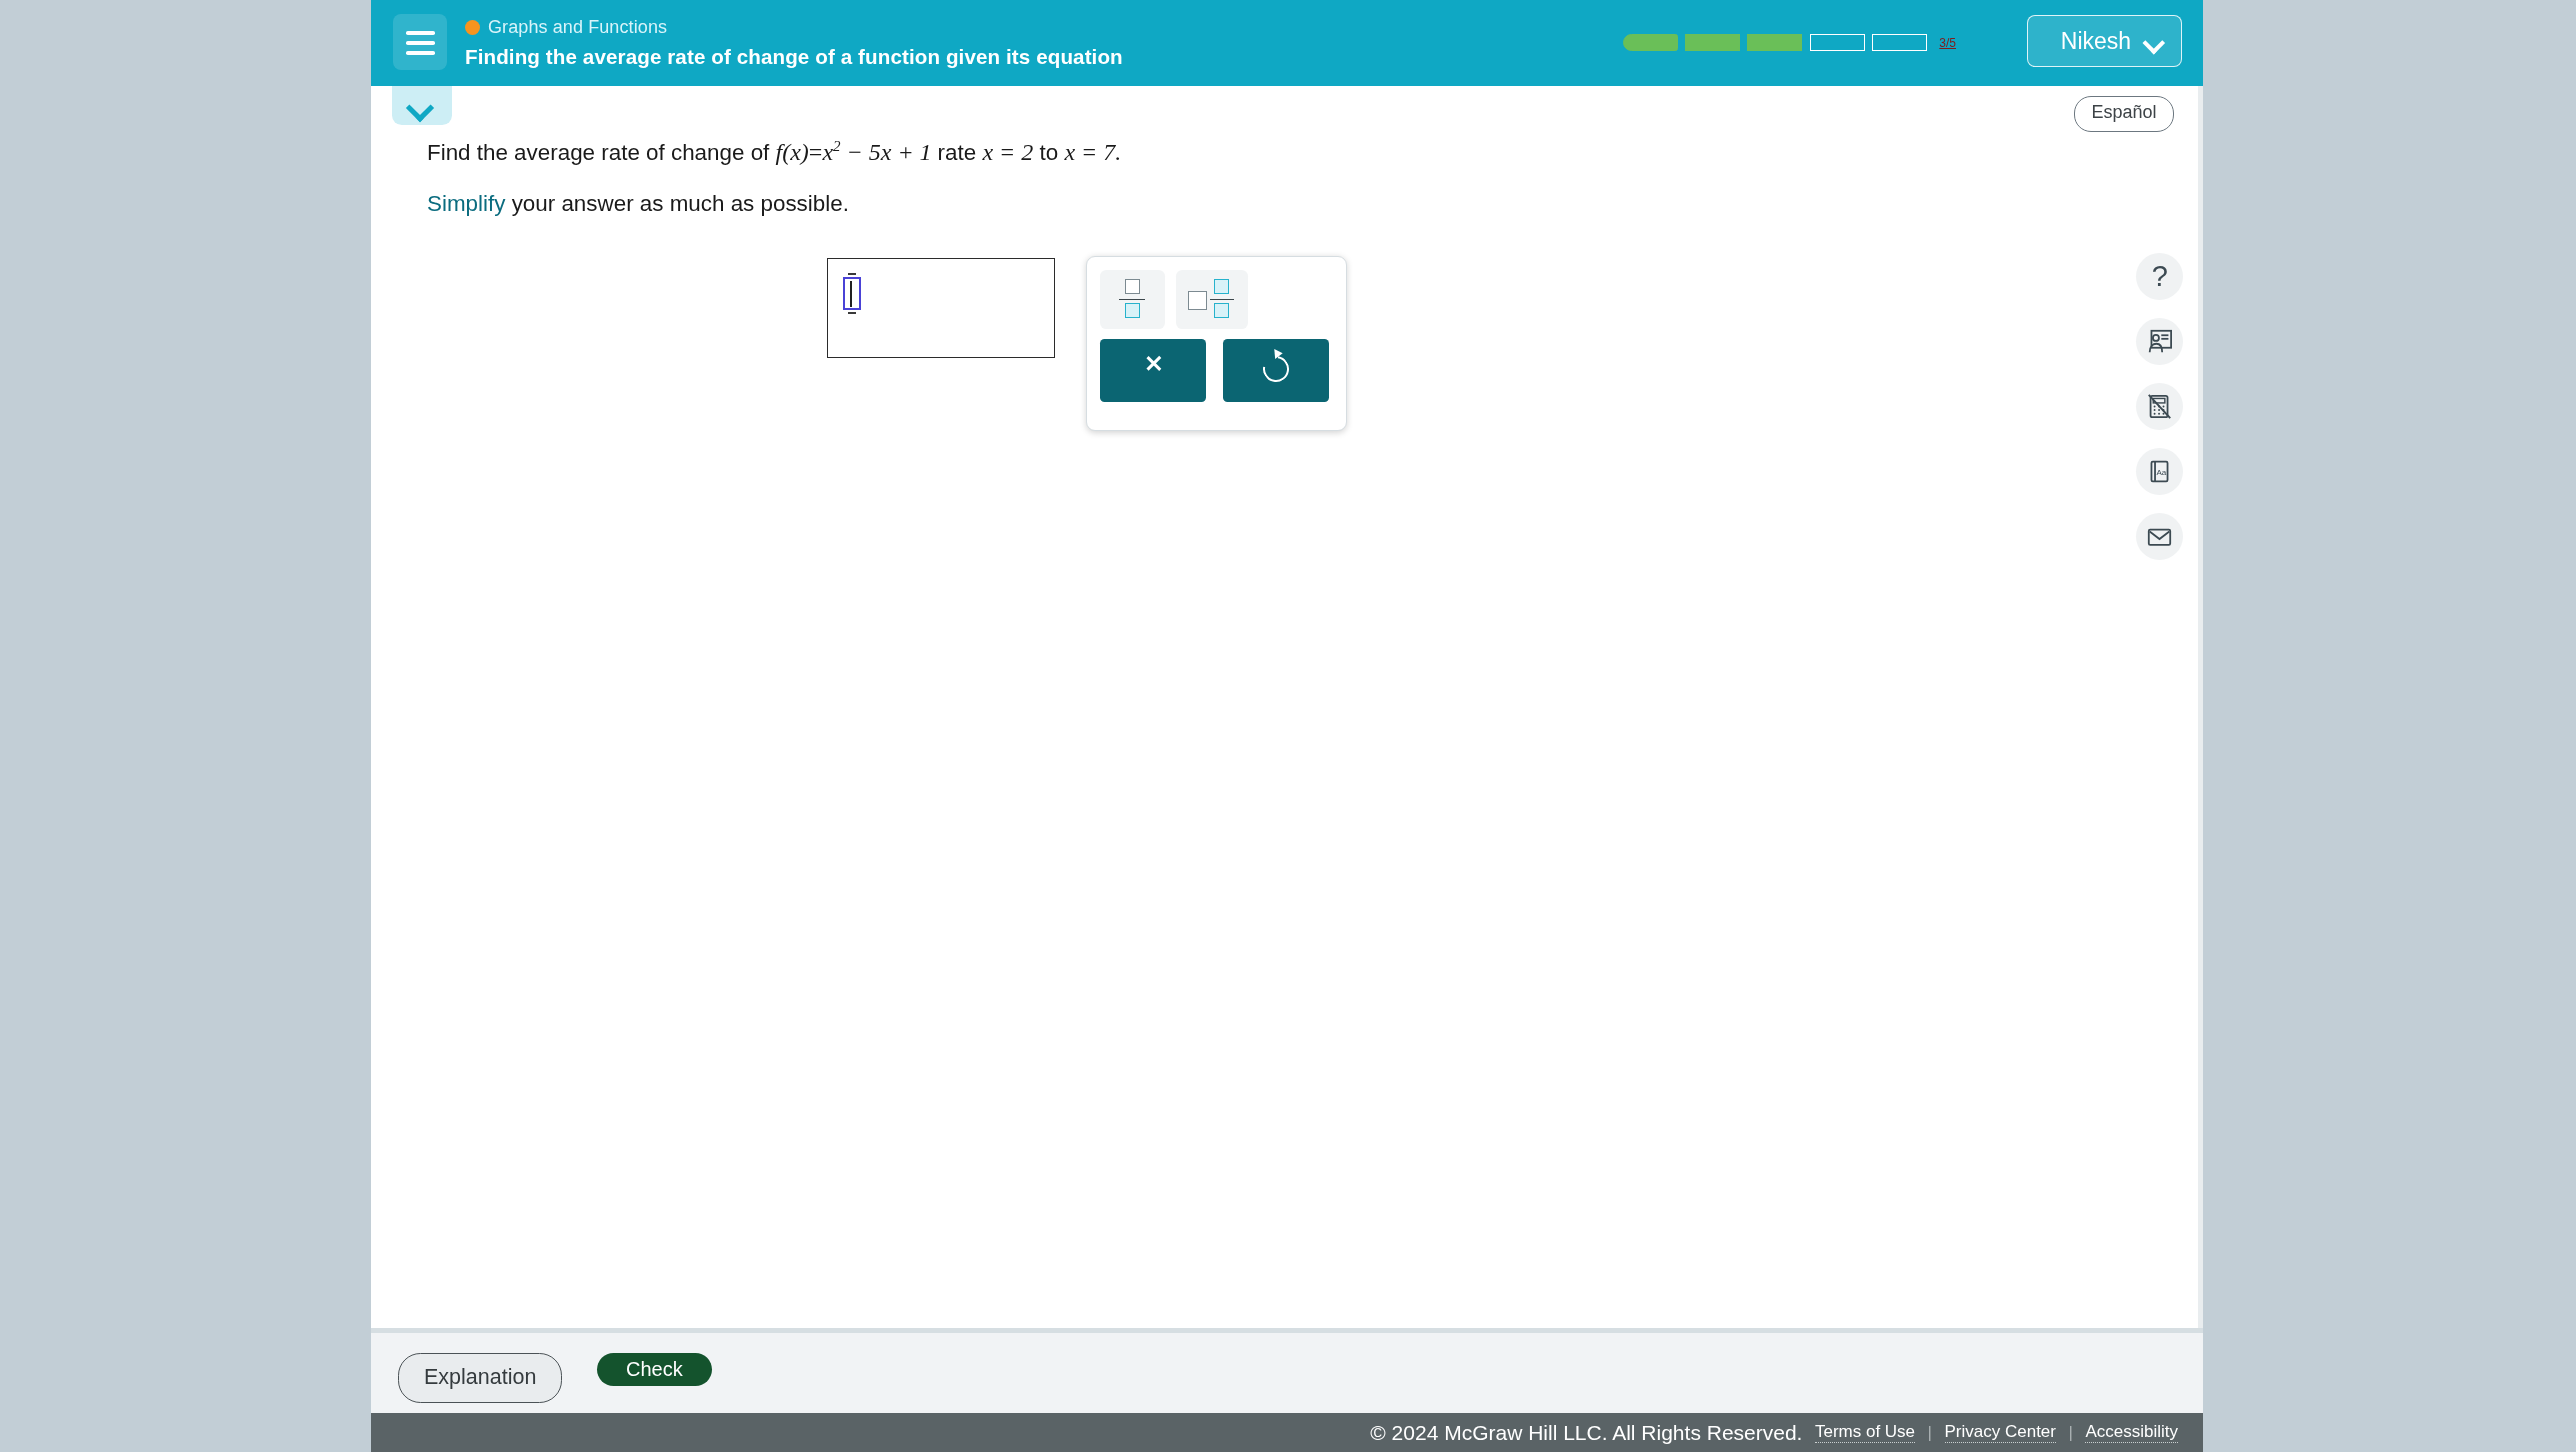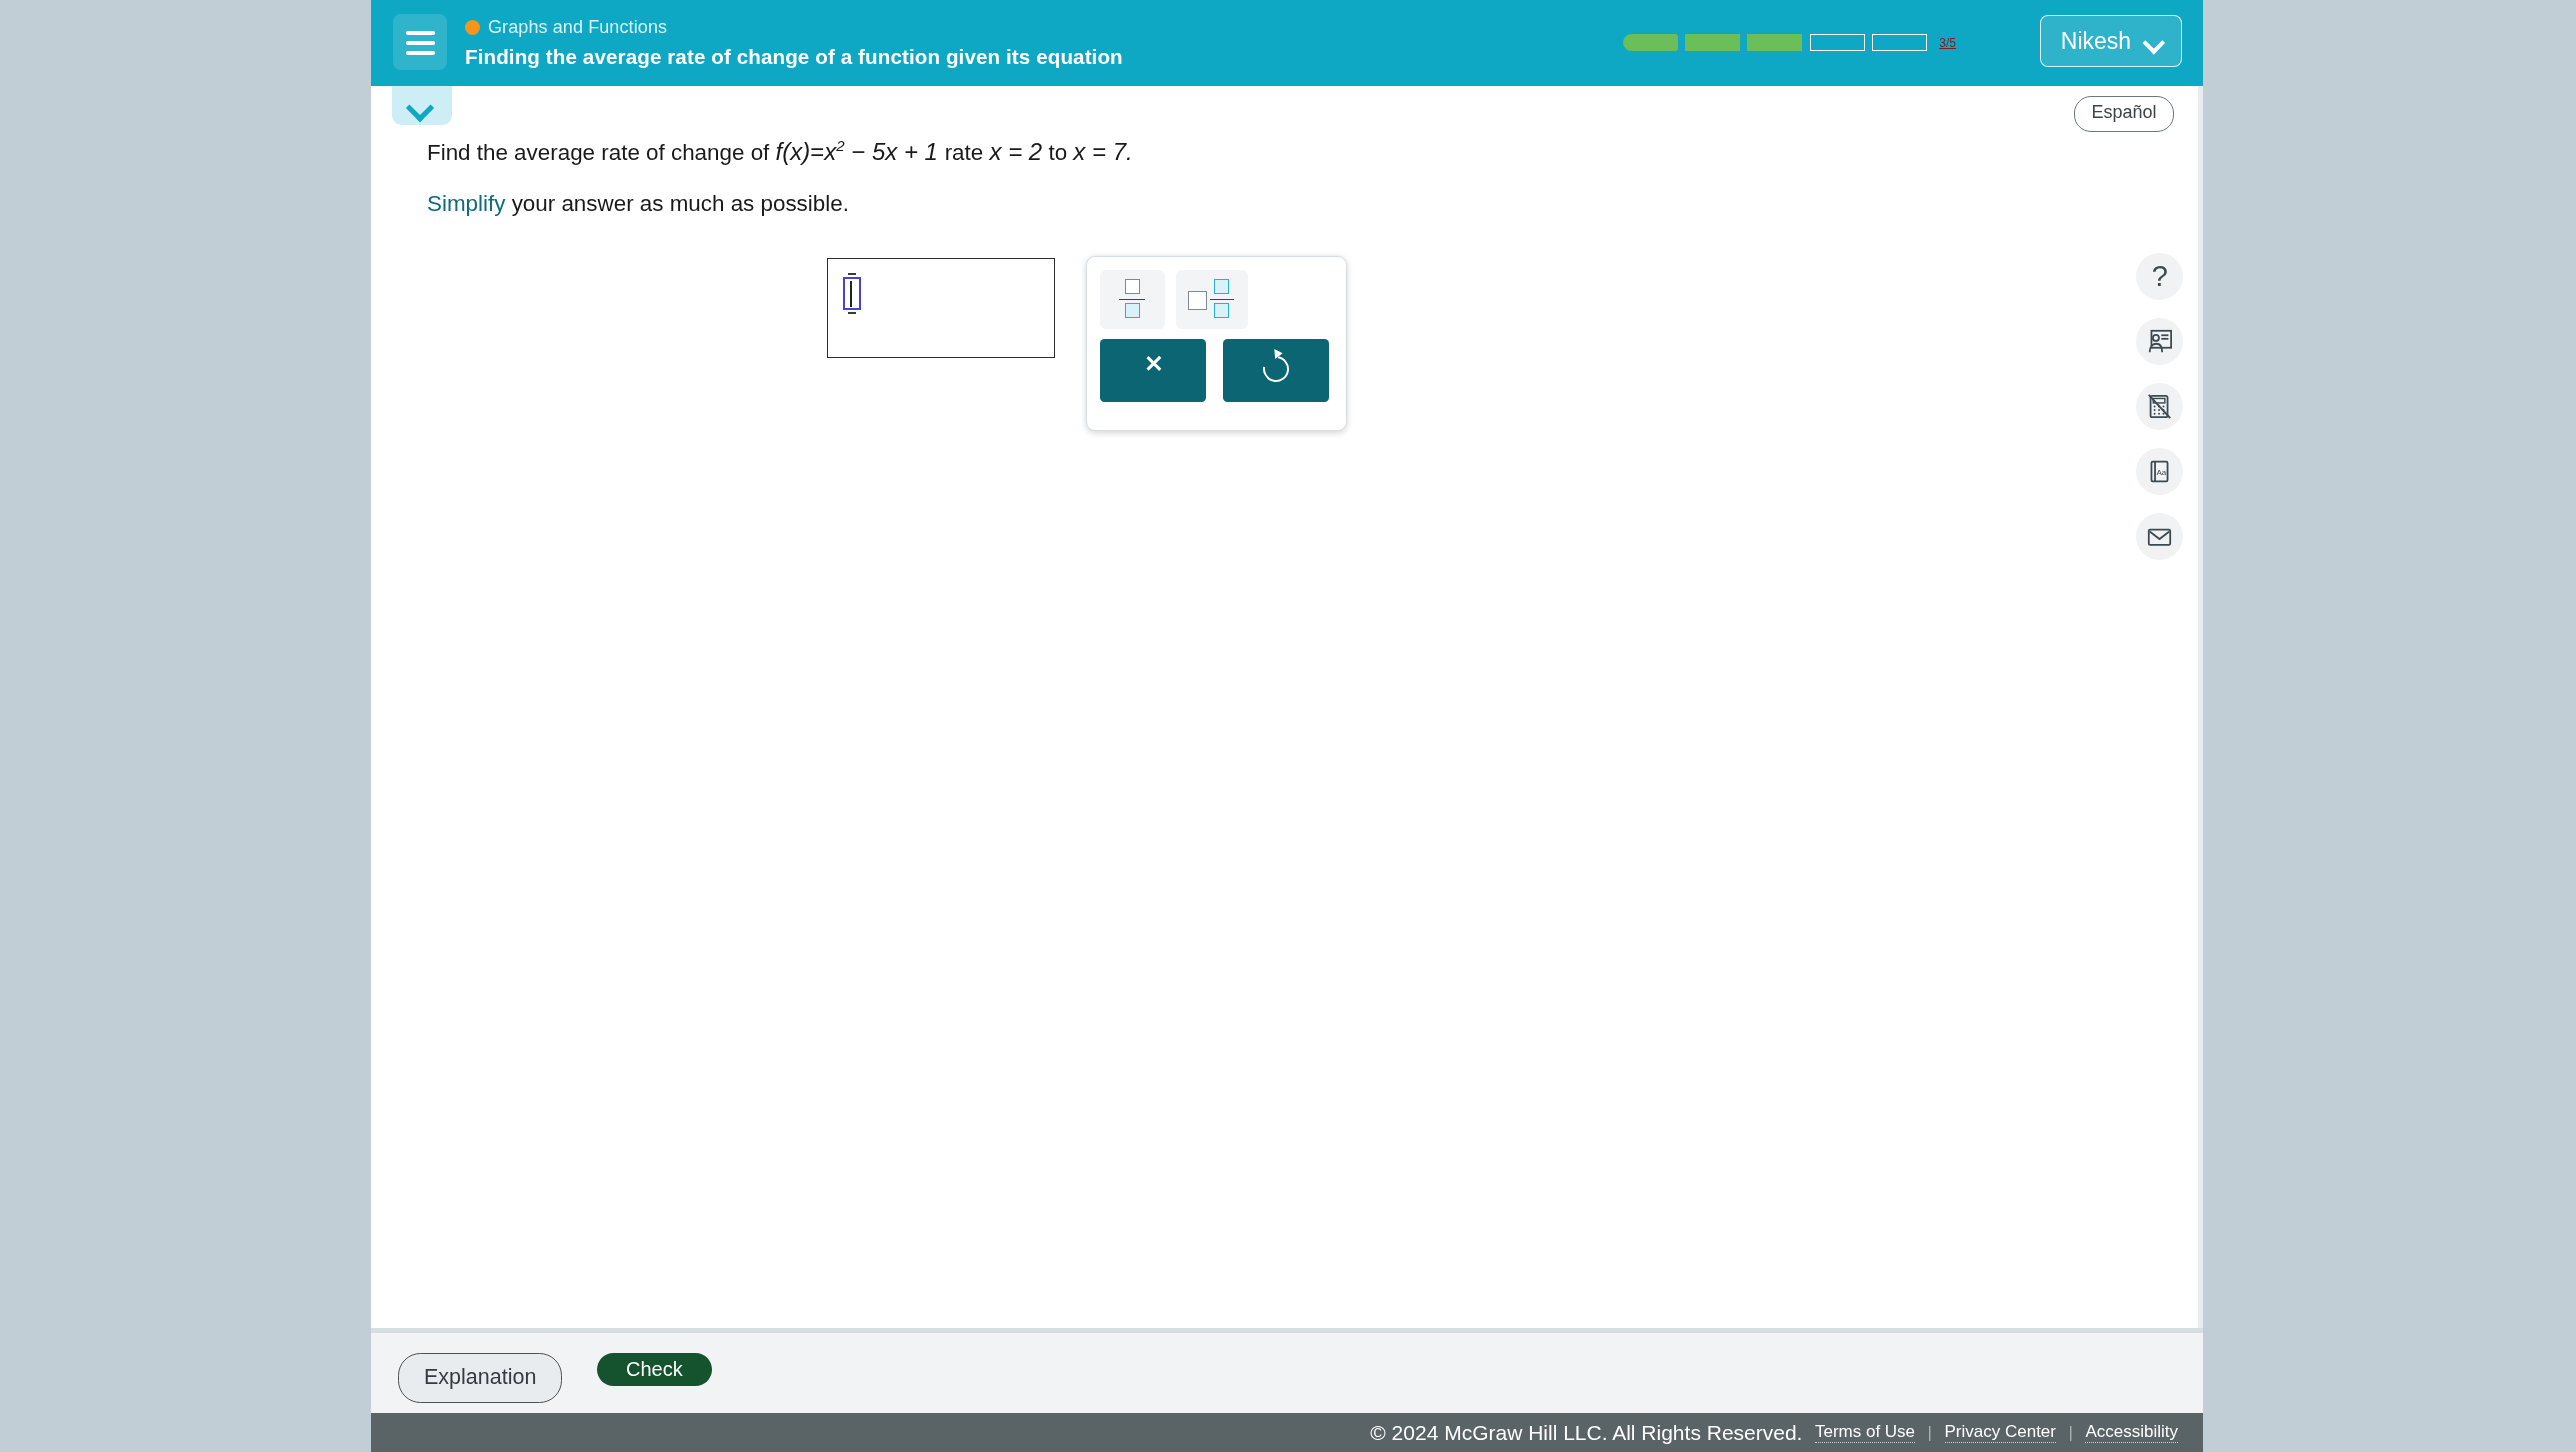--- a/index.html
+++ b/index.html
@@ -90,21 +90,21 @@
     color: #7f1d1d;
     font-size: 12px;
     margin-left: 5.4px;
     text-decoration: underline;
   }
 
   .user-btn {
     position: absolute;
     right: 20.6px; top: 15px;
     height: 52px;
-    padding: 0 18px 0 20px;
+    padding: 0 18px 0 33px;
     display: flex; align-items: center; gap: 14.3px;
     border: 1.8px solid rgba(255,255,255,0.85);
     border-radius: 8px;
     background: rgba(255,255,255,0.13);
     color: #ffffff;
     font-size: 23px;
     cursor: pointer;
   }
   .chev-w { width: 18px; height: 10.7px; position: relative; }
   .chev-w::before {
@@ -152,21 +152,21 @@
     width: 1521px;
   }
   .prob-line {
     font-family: "Liberation Sans", sans-serif;
     font-size: 22.4px;
     color: #1a1a1a;
     line-height: 1.35;
     white-space: nowrap;
   }
   .mathtex {
-    font-family: Liberation Sans, sans-serif;
+    font-family: Liberation Serif, serif;
     font-style: italic;
     font-size: 24px;
   }
   .mathtex .num, .mathtex .op { font-style: normal; }
   .sup {
     font-size: 15px;
     vertical-align: super;
     font-style: italic;
   }
   .simplify-line {

